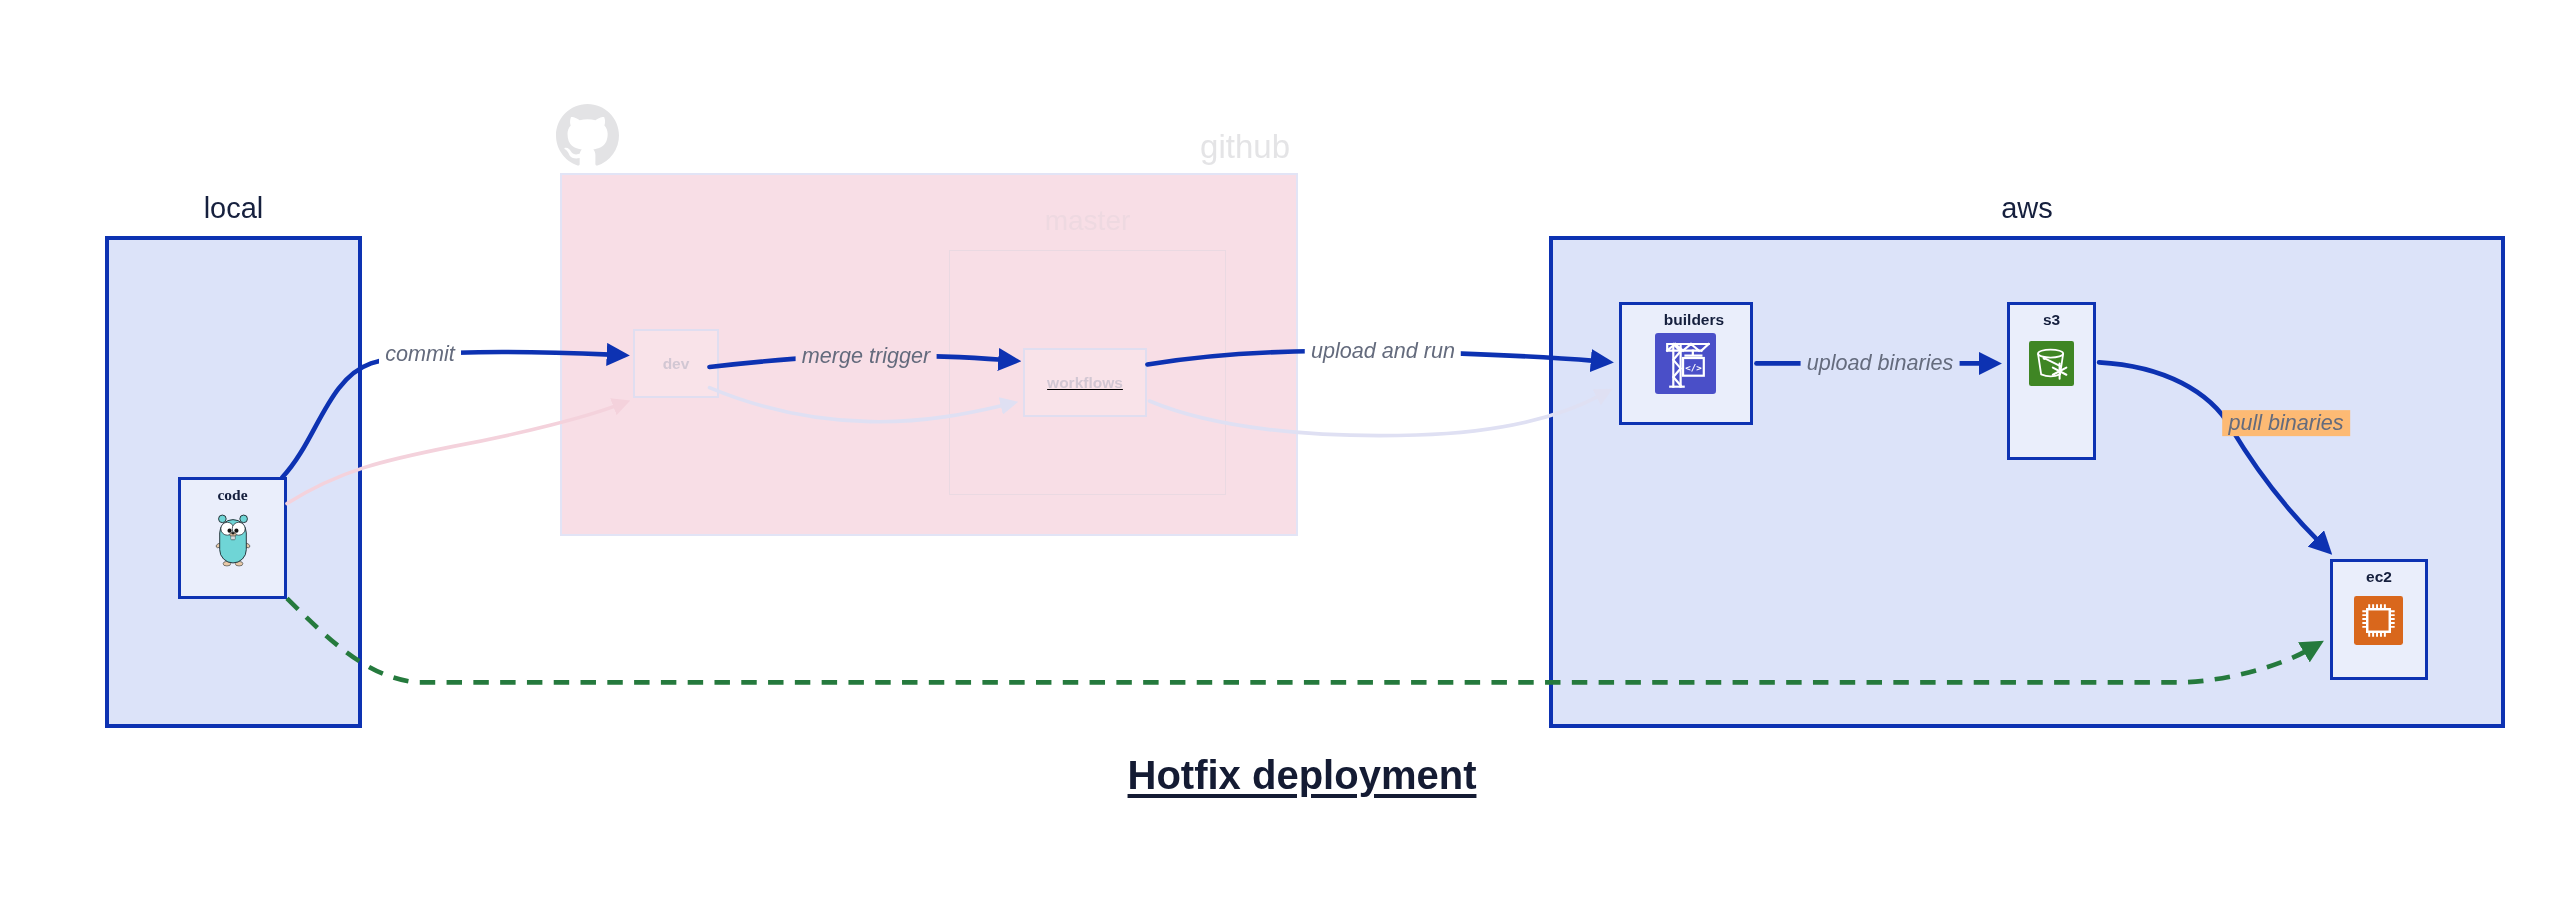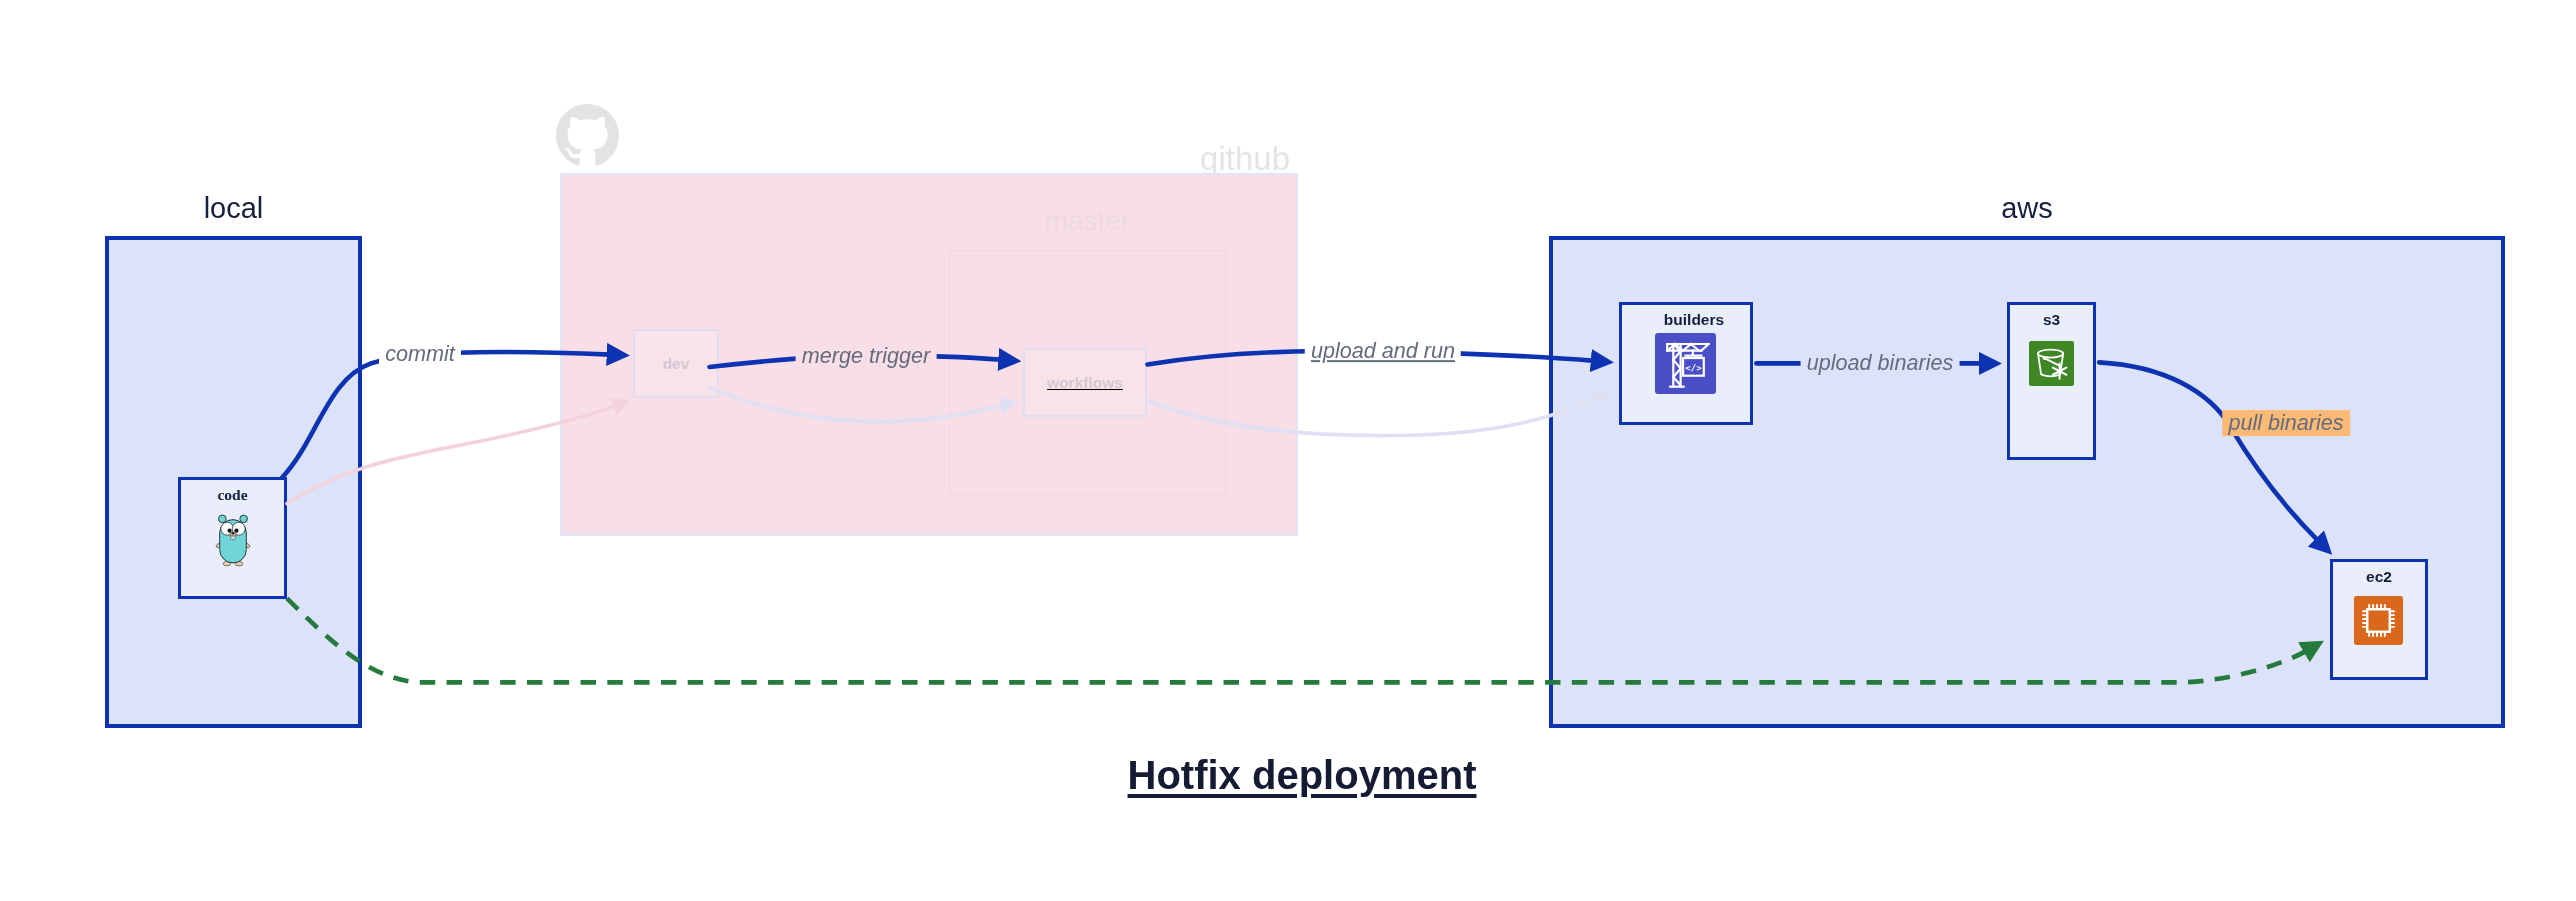--- a/index.html
+++ b/index.html
@@ -7,21 +7,21 @@
           font-family:"Liberation Sans",sans-serif;overflow:hidden;}
 
   
   .container-box{position:absolute;box-sizing:border-box;
                  background:#dce3f9;border:4.1px solid #0d32b2;}
   .container-label{position:absolute;text-align:center;color:#16203e;
                    font-size:29px;font-weight:500;line-height:1;}
   .github-box{position:absolute;box-sizing:border-box;background:#f8dee6;
               border:2.1px solid #e2e4f6;}
   .github-label{position:absolute;text-align:right;color:#e4e4e6;
-                font-size:33px;font-weight:400;line-height:1;margin-top:12px;}
+                font-size:33px;font-weight:400;line-height:1;}
   .master-box{position:absolute;box-sizing:border-box;border:1.5px solid #ead9e2;}
   .master-label{position:absolute;text-align:center;color:#eed9e1;
                 font-size:28px;font-weight:400;line-height:1;}
 
   
   .node{position:absolute;box-sizing:border-box;background:#eaeefb;
         border:3.1px solid #0d32b2;}
   .node-label{text-align:center;font-weight:700;font-size:15.5px;
               color:#151f3d;margin-top:6.2px;line-height:1.1;}
   .node.faded{background:#f9e3e9;border:2.1px solid #e0def0;
@@ -164,20 +164,20 @@
 
     <path d="M548 926 C615 855 635 735 720 705 C800 678 1000 680 1185 688" stroke="#0d32b2" stroke-width="9" fill="none" stroke-linecap="round" marker-end="url(#ab)"></path>
     <path d="M1377 712 C1480 700 1600 690 1700 690 C1800 690 1880 693 1945 698" stroke="#0d32b2" stroke-width="9" fill="none" stroke-linecap="round" marker-end="url(#ab)"></path>
     <path d="M2227 707 C2330 690 2450 682 2560 681 C2700 680 2950 688 3095 700" stroke="#0d32b2" stroke-width="9" fill="none" stroke-linecap="round" marker-end="url(#ab)"></path>
     <path d="M3409 705 L3848 705" stroke="#0d32b2" stroke-width="9" fill="none" stroke-linecap="round" marker-end="url(#ab)"></path>
     <path d="M4074 703 C4200 710 4290 760 4330 830 C4390 930 4455 1005 4500 1050" stroke="#0d32b2" stroke-width="9" fill="none" stroke-linecap="round" marker-end="url(#ab)"></path>
   </svg>
 
   <div class="edge-label" style="left:420px;top:354px;background:#ffffff;">commit</div>
   <div class="edge-label" style="left:866px;top:356px;background:#f8dee6;">merge trigger</div>
-  <div class="edge-label" style="left:1383px;top:351px;background:#ffffff;text-decoration:underline;">upload and run</div>
+  <div class="edge-label" style="left:1383px;top:351px;background:#ffffff;">upload and run</div>
   <div class="edge-label" style="left:1880px;top:363px;background:#dce3f9;">upload binaries</div>
   <div class="edge-label" style="left:2246px;top:423px;background:#fdba74;margin-left:40px;">pull binaries</div>
 
   <div class="page-title">Hotfix deployment</div>
 
 </div>
 
 
 </body></html>

